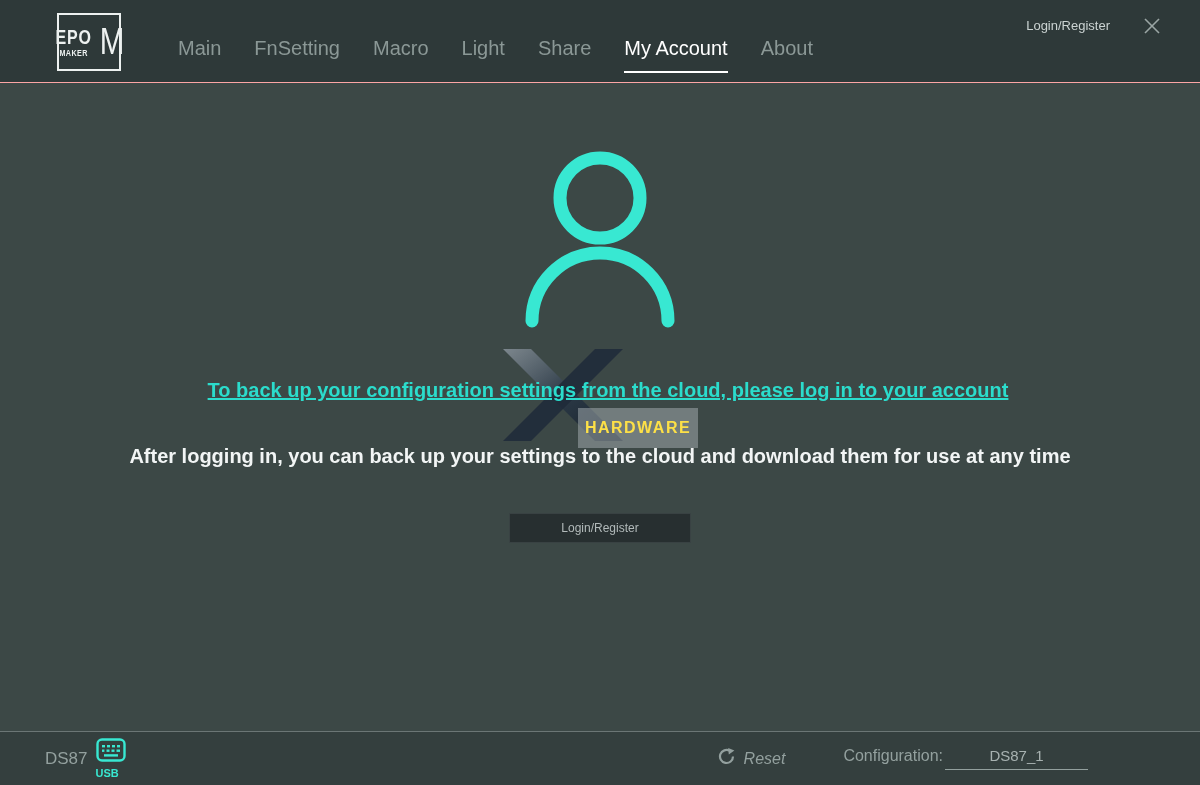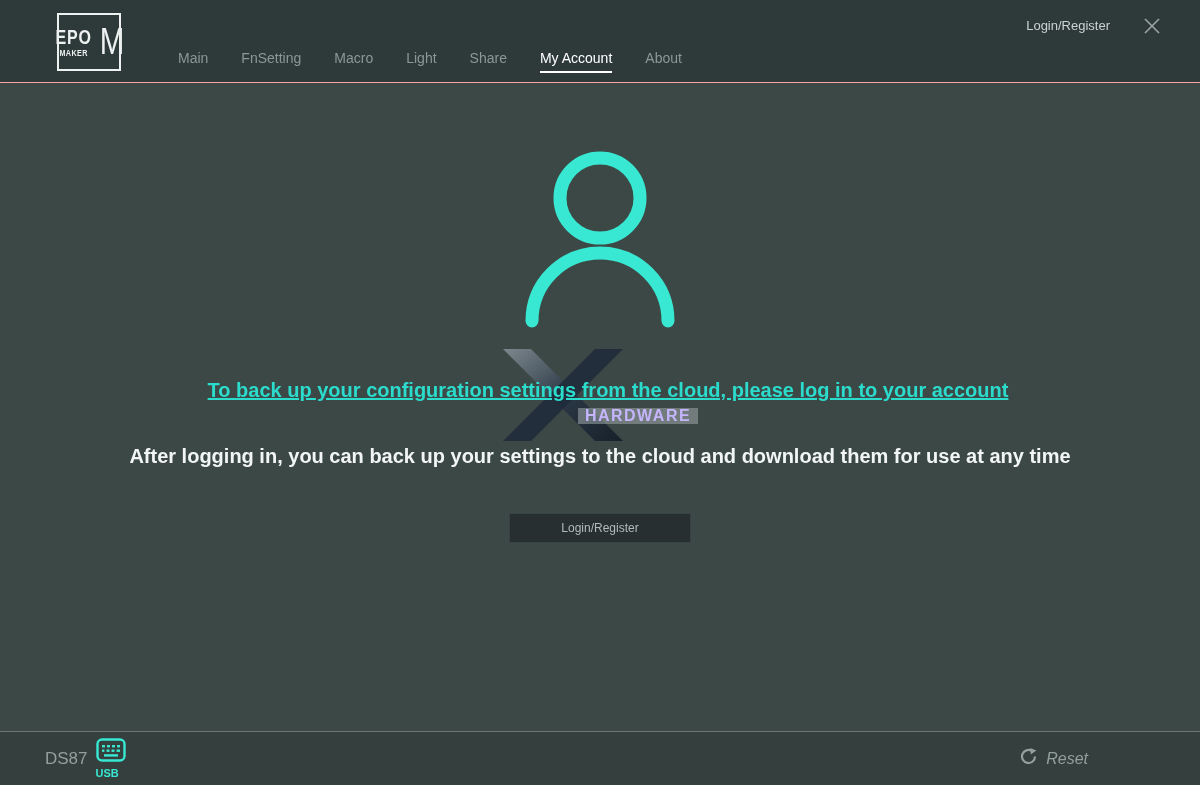--- a/index.html
+++ b/index.html
@@ -33,24 +33,24 @@
     flex: 0 0 auto;
   }
   .logo-left { display: flex; flex-direction: column; align-items: center; transform: scaleX(0.8); }
   .logo-epo   { font-size: 20px; font-weight: 600; letter-spacing: 1px; line-height: 1; }
   .logo-maker { font-size: 9px;  font-weight: 600; letter-spacing: 0.5px; line-height: 1; margin-top: 2px; }
   .logo-m { font-size: 36px; font-weight: 500; line-height: 0.9; transform: scaleX(0.82); }
 
   .nav { display: flex; gap: 33px; margin-left: 57px; list-style: none; }
   .nav-item {
     position: relative;
-    font-size: 14px;
+    font-size: 20px;
     line-height: 22px;
     color: #8B9896;
-    padding-bottom: 13px;
+    padding-bottom: 23px;
     cursor: pointer;
     white-space: nowrap;
   }
   .nav-item.active { color: #FFFFFF; }
   .nav-item.active::after {
     content: "";
     position: absolute;
     left: 0; right: 0;
     bottom: 9px;
     height: 2px;
@@ -125,23 +125,23 @@
     font-size: 46px;
     font-weight: 700;
     color: #3E9FD9;
     opacity: 0.55;
     z-index: 1;
     letter-spacing: 1px;
   }
   .wm-hardware {
     position: absolute;
     left: 578px; top: 325px;
-    width: 120px; height: 16px;
+    width: 120px; height: 40px;
     background: rgba(158, 168, 172, 0.55);
-    color: #c4b5fd;
+    color: #fde047;
     font-size: 16px;
     font-weight: 700;
     letter-spacing: 1.5px;
     display: flex;
     align-items: center;
     justify-content: center;
     z-index: 3;
   }
 
   
@@ -278,13 +278,17 @@
   <div class="reset-group">
     <span>
       <svg width="17" height="17" viewBox="0 0 17 17" fill="none">
         <path d="M 15 8.5 A 6.5 6.5 0 1 1 11.8 2.9" stroke="#93A09E" stroke-width="2.2" fill="none"></path>
         <polygon points="10.2,0 16.4,2.6 10.8,6.4" fill="#93A09E"></polygon>
       </svg>
     </span>
     <span>Reset</span>
   </div>
 
+  <div class="config-group">
+    <span>Configuration:</span>
+    <span class="config-field">DS87_1</span>
+  </div>
 </footer>
 
 </body></html>

